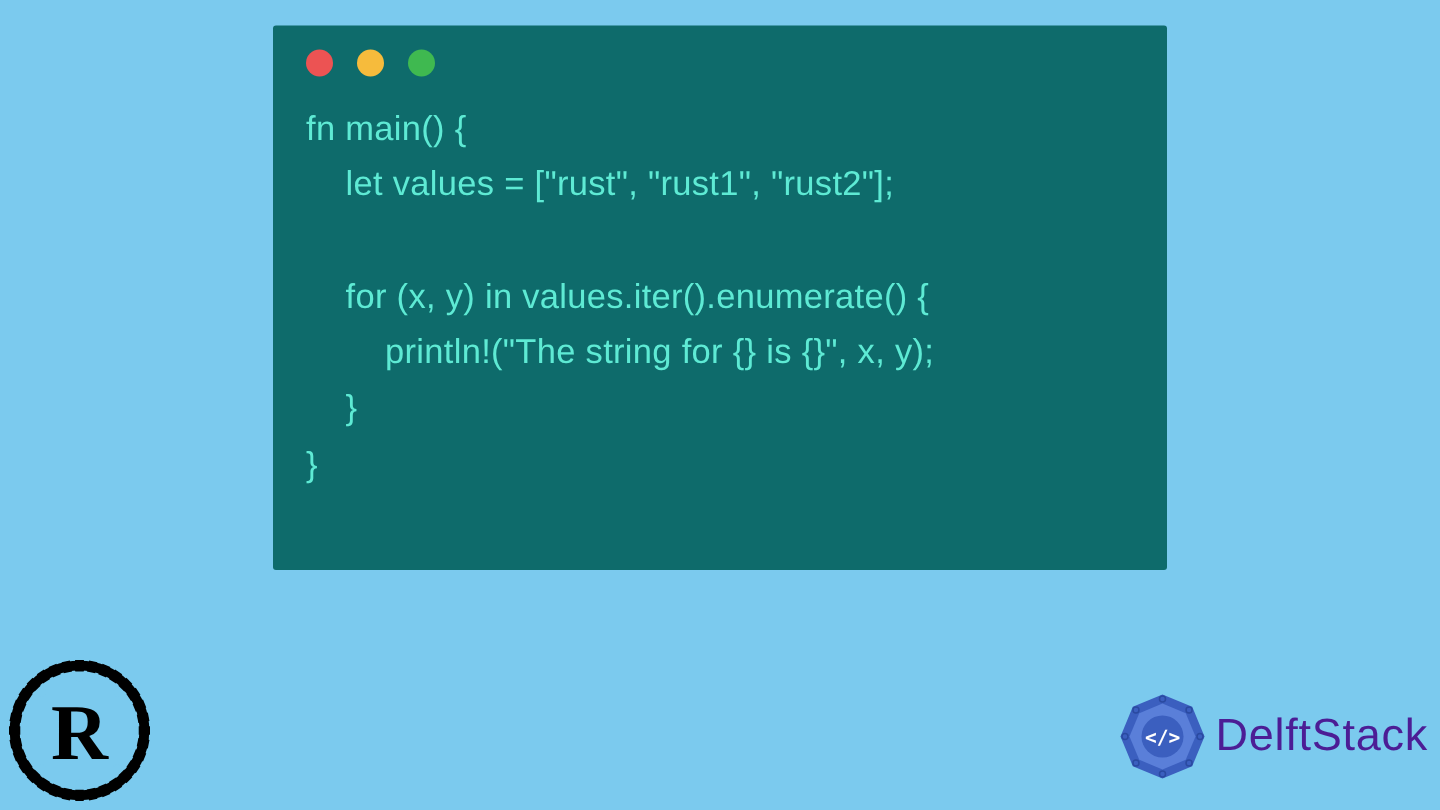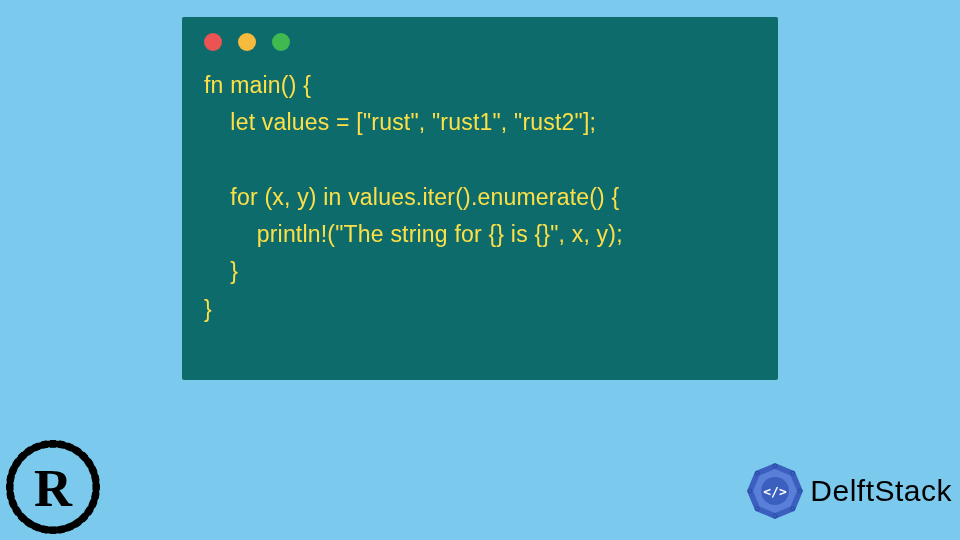--- a/index.html
+++ b/index.html
@@ -30,21 +30,21 @@
   .dot {
     width: 18px;
     height: 18px;
     border-radius: 50%;
   }
   .dot-red { background: #ec5353; }
   .dot-yellow { background: #f6bb3c; }
   .dot-green { background: #3fb950; }
   .code-area {
     padding: 0 22px 20px 22px;
-    color: #fde047;
+    color: #5eead4;
     font-size: 23px;
     line-height: 1.62;
     white-space: pre;
     font-family: Arial, Helvetica, sans-serif;
     letter-spacing: 0.2px;
   }
   .rust-logo {
     position: absolute;
     left: 6px;
     bottom: 6px;
@@ -55,21 +55,21 @@
     position: absolute;
     right: 8px;
     bottom: 18px;
     display: flex;
     align-items: center;
     gap: 4px;
   }
   .delft-text {
     font-size: 30px;
     font-weight: 500;
-    color: #000000;
+    color: #4c1d95;
     letter-spacing: 0.5px;
   }
   .delft-badge {
     width: 62px;
     height: 62px;
     position: relative;
   }
 </style>
 </head>
 <body>

